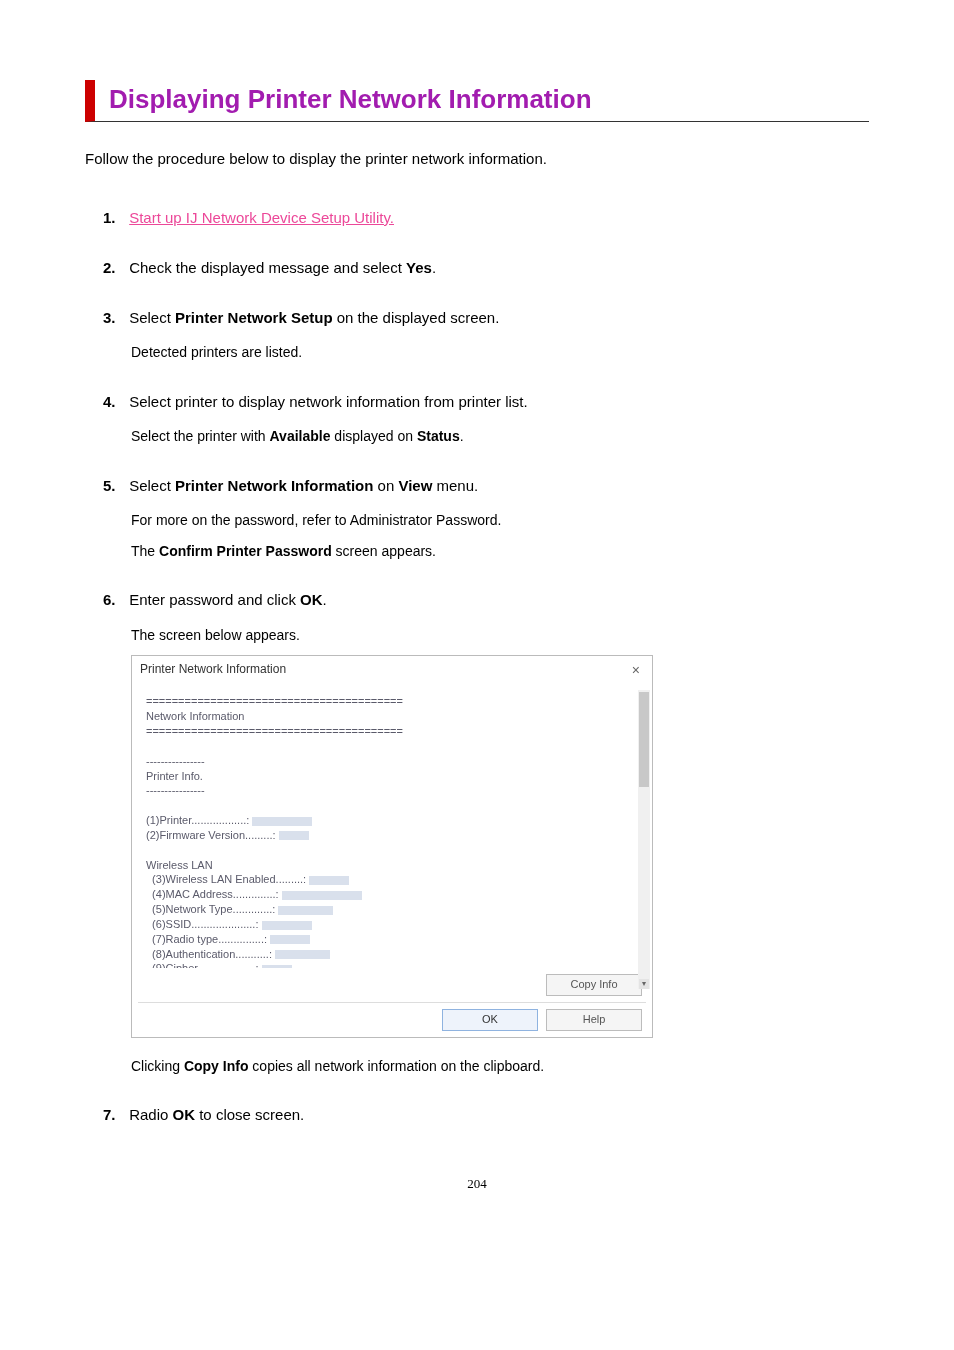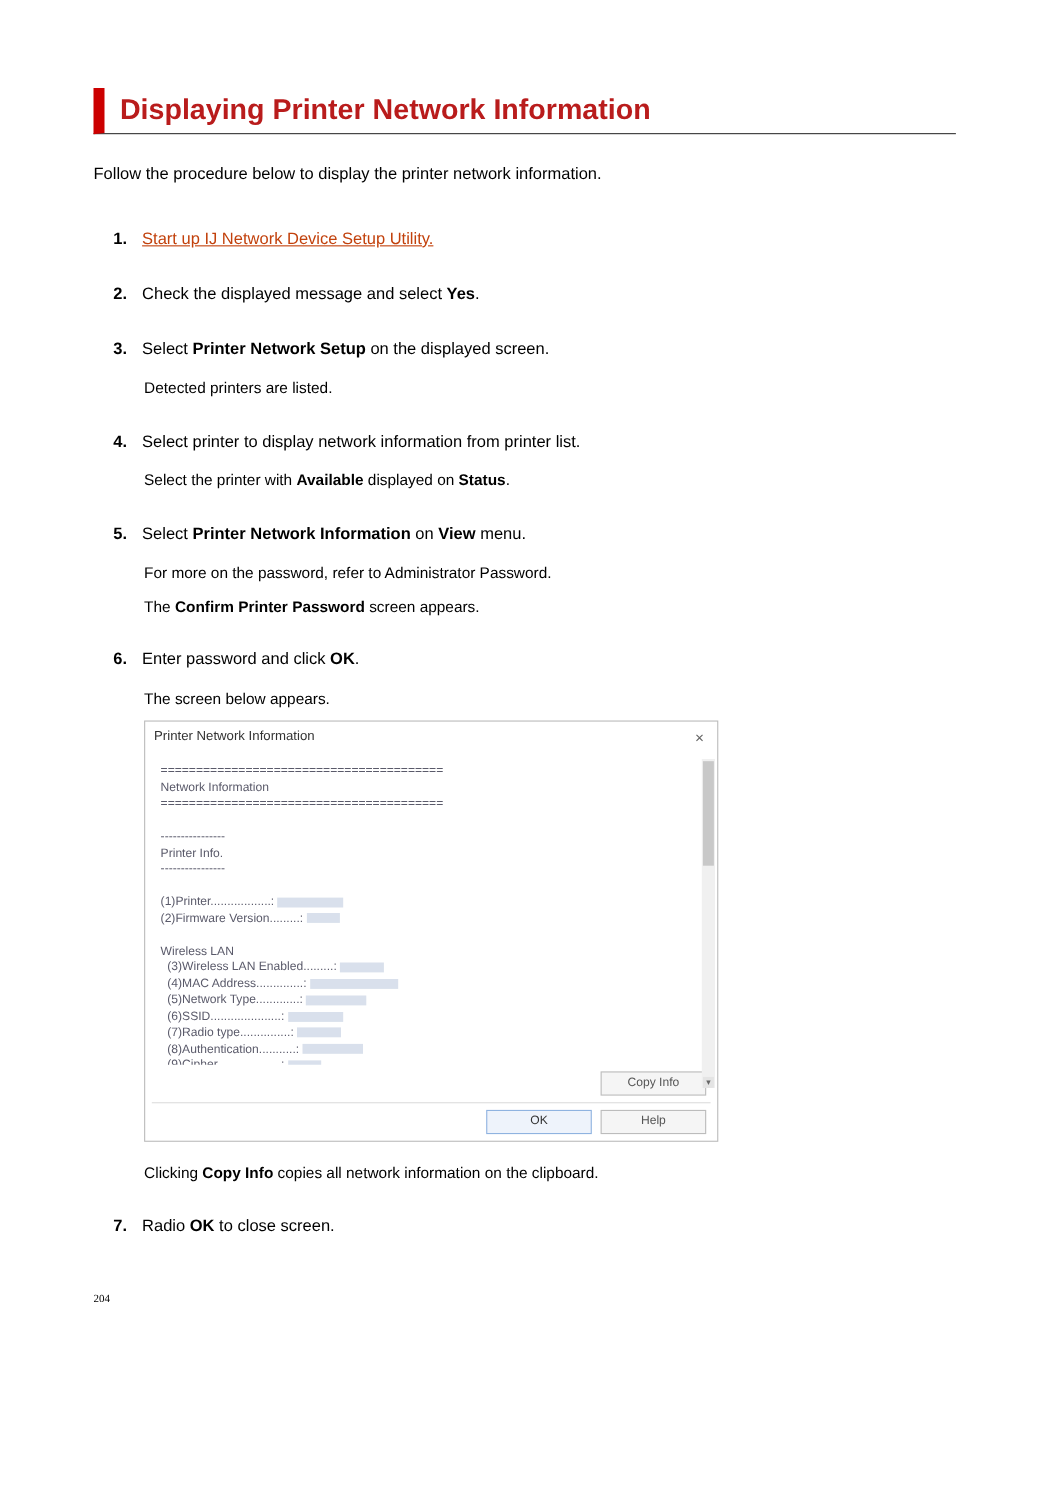--- a/index.html
+++ b/index.html
@@ -16,21 +16,21 @@
   .title-bar {
     border-left: 10px solid #cc0000;
     border-bottom: 1px solid #333;
     padding: 4px 0 6px 14px;
     margin-bottom: 28px;
   }
   .title-bar h1 {
     margin: 0;
     font-size: 26px;
     font-weight: bold;
-    color: #b91c1c;
+    color: #a21caf;
   }
   .intro {
     font-size: 15px;
     margin-bottom: 40px;
   }
   ol.steps {
     list-style: none;
     padding-left: 18px;
     margin: 0;
   }
@@ -50,21 +50,21 @@
   .step-sub {
     display: block;
     margin-top: 14px;
     margin-left: 28px;
     font-size: 14px;
   }
   .step-sub + .step-sub {
     margin-top: 10px;
   }
   .link {
-    color: #c2410c;
+    color: #ec4899;
     text-decoration: underline;
     cursor: pointer;
   }
   b { font-weight: bold; }
 
   
   .dialog-wrap {
     margin: 10px 0 18px 28px;
     width: 520px;
     border: 1px solid #bbb;
@@ -161,22 +161,22 @@
     vertical-align: middle;
   }
   .r1 { width: 60px; }
   .r2 { width: 50px; }
   .r3 { width: 80px; }
   .r4 { width: 40px; }
   .r5 { width: 30px; }
   .r6 { width: 55px; }
 
   .page-num {
-    text-align: left;
-    font-size: 10px;
+    text-align: center;
+    font-size: 13px;
     margin-top: 50px;
     font-family: "Times New Roman", serif;
   }
 </style>
 </head>
 <body>
 
 <div class="page">
 
   <div class="title-bar">

